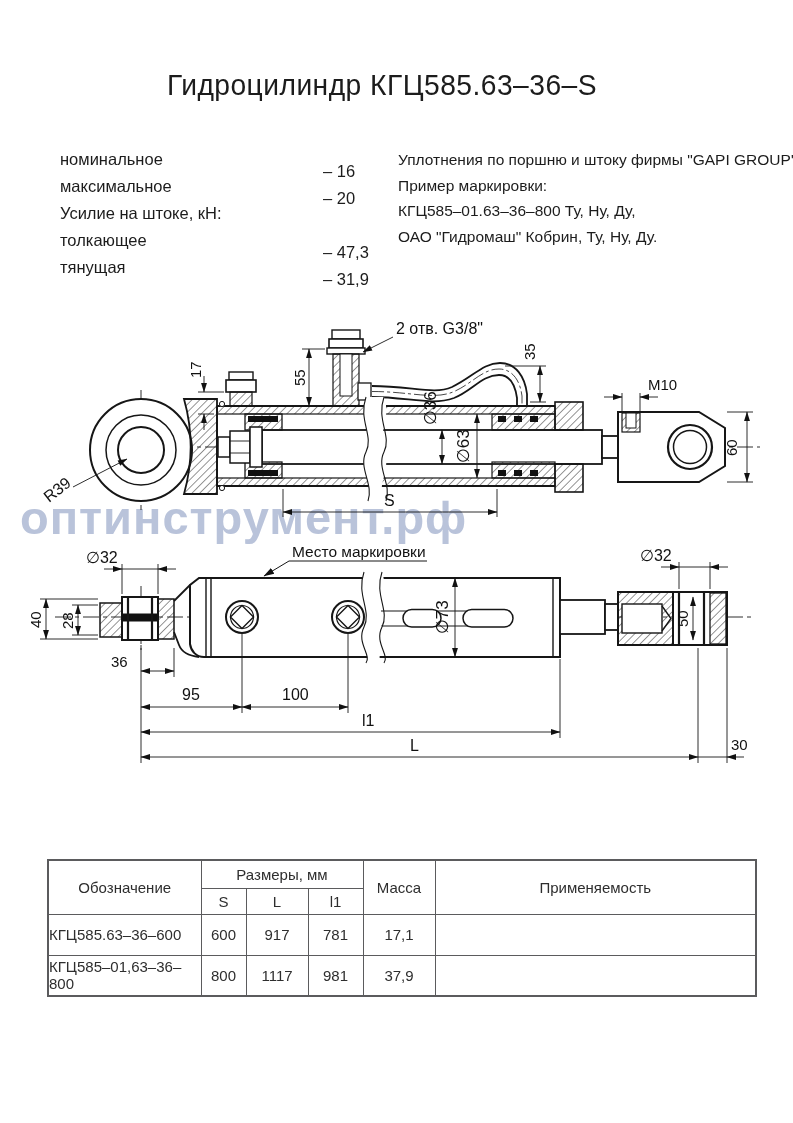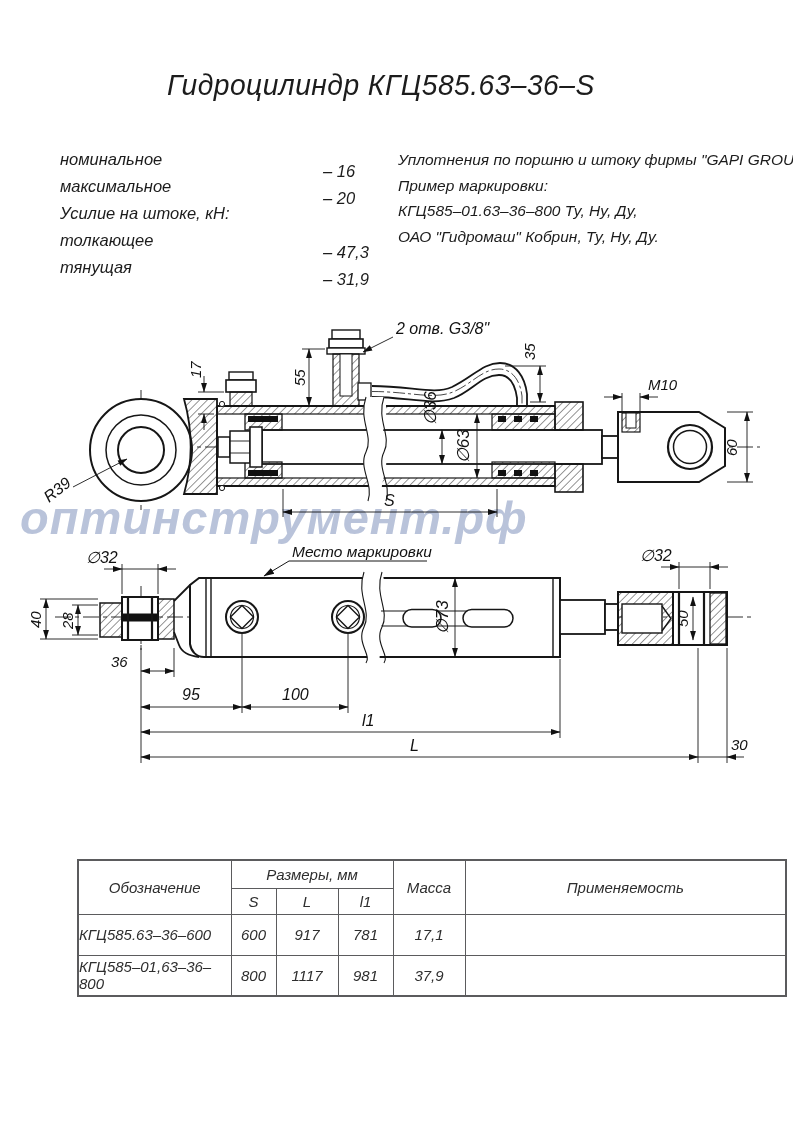--- a/index.html
+++ b/index.html
@@ -1,33 +1,33 @@
 <!DOCTYPE html>
 <html><head>
 <meta charset="utf-8">
 <style>
   html,body{margin:0;padding:0;background:#888;}
   .page{position:relative;width:793px;height:1123px;margin:0 auto;background:#ffffff;
-        font-family:"Liberation Sans",sans-serif;color:#1c1c1c;overflow:hidden;font-style:italic;}
+        font-family:"Liberation Sans",sans-serif;color:#1c1c1c;overflow:hidden;}
   .title{position:absolute;left:167px;top:68px;font-size:30px;font-weight:400;
          letter-spacing:.5px;transform:scaleX(.94);transform-origin:left top;white-space:nowrap;}
   .specs{position:absolute;left:60px;top:146px;width:335px;font-size:16.5px;}
   .spec-row{position:relative;height:27px;line-height:27px;white-space:nowrap;}
   .spec-val{position:absolute;left:227px;top:12px;margin-left:36px;}
   .notes{position:absolute;left:398px;top:147px;width:375px;font-size:15.5px;line-height:25.5px;}
   .note-line{white-space:nowrap;}
   .watermark{position:absolute;left:20px;top:490px;width:770px;font-size:47px;font-weight:700;
              color:#b9c3da;letter-spacing:1px;white-space:nowrap;z-index:30;
              mix-blend-mode:multiply;pointer-events:none;}
   svg.dwg{position:absolute;left:0;top:0;z-index:10;}
   
   .spec-table{position:absolute;left:47px;top:859px;width:708px;border-collapse:collapse;
               font-size:15px;color:#2e2e2e;z-index:20;table-layout:fixed;}
   .spec-table td,.spec-table th{border:1.5px solid #5b5b5d;font-weight:400;padding:0;}
-  .spec-table{border:2px solid #5b5b5d;margin-left:30px;}
+  .spec-table{border:2px solid #5b5b5d;}
   .c-des{width:153px;} .c-s{width:45px;} .c-l{width:62px;} .c-l1{width:55px;}
   .c-m{width:72px;} .c-app{width:321px;}
   .h1{height:28px;} .h2{height:26px;} .dr{height:41px;}
   .cell-c{text-align:center;vertical-align:middle;}
   .cell-l{text-align:left;vertical-align:middle;padding-left:9px;}
 </style>
 </head>
 <body>
 
 <div class="page">

